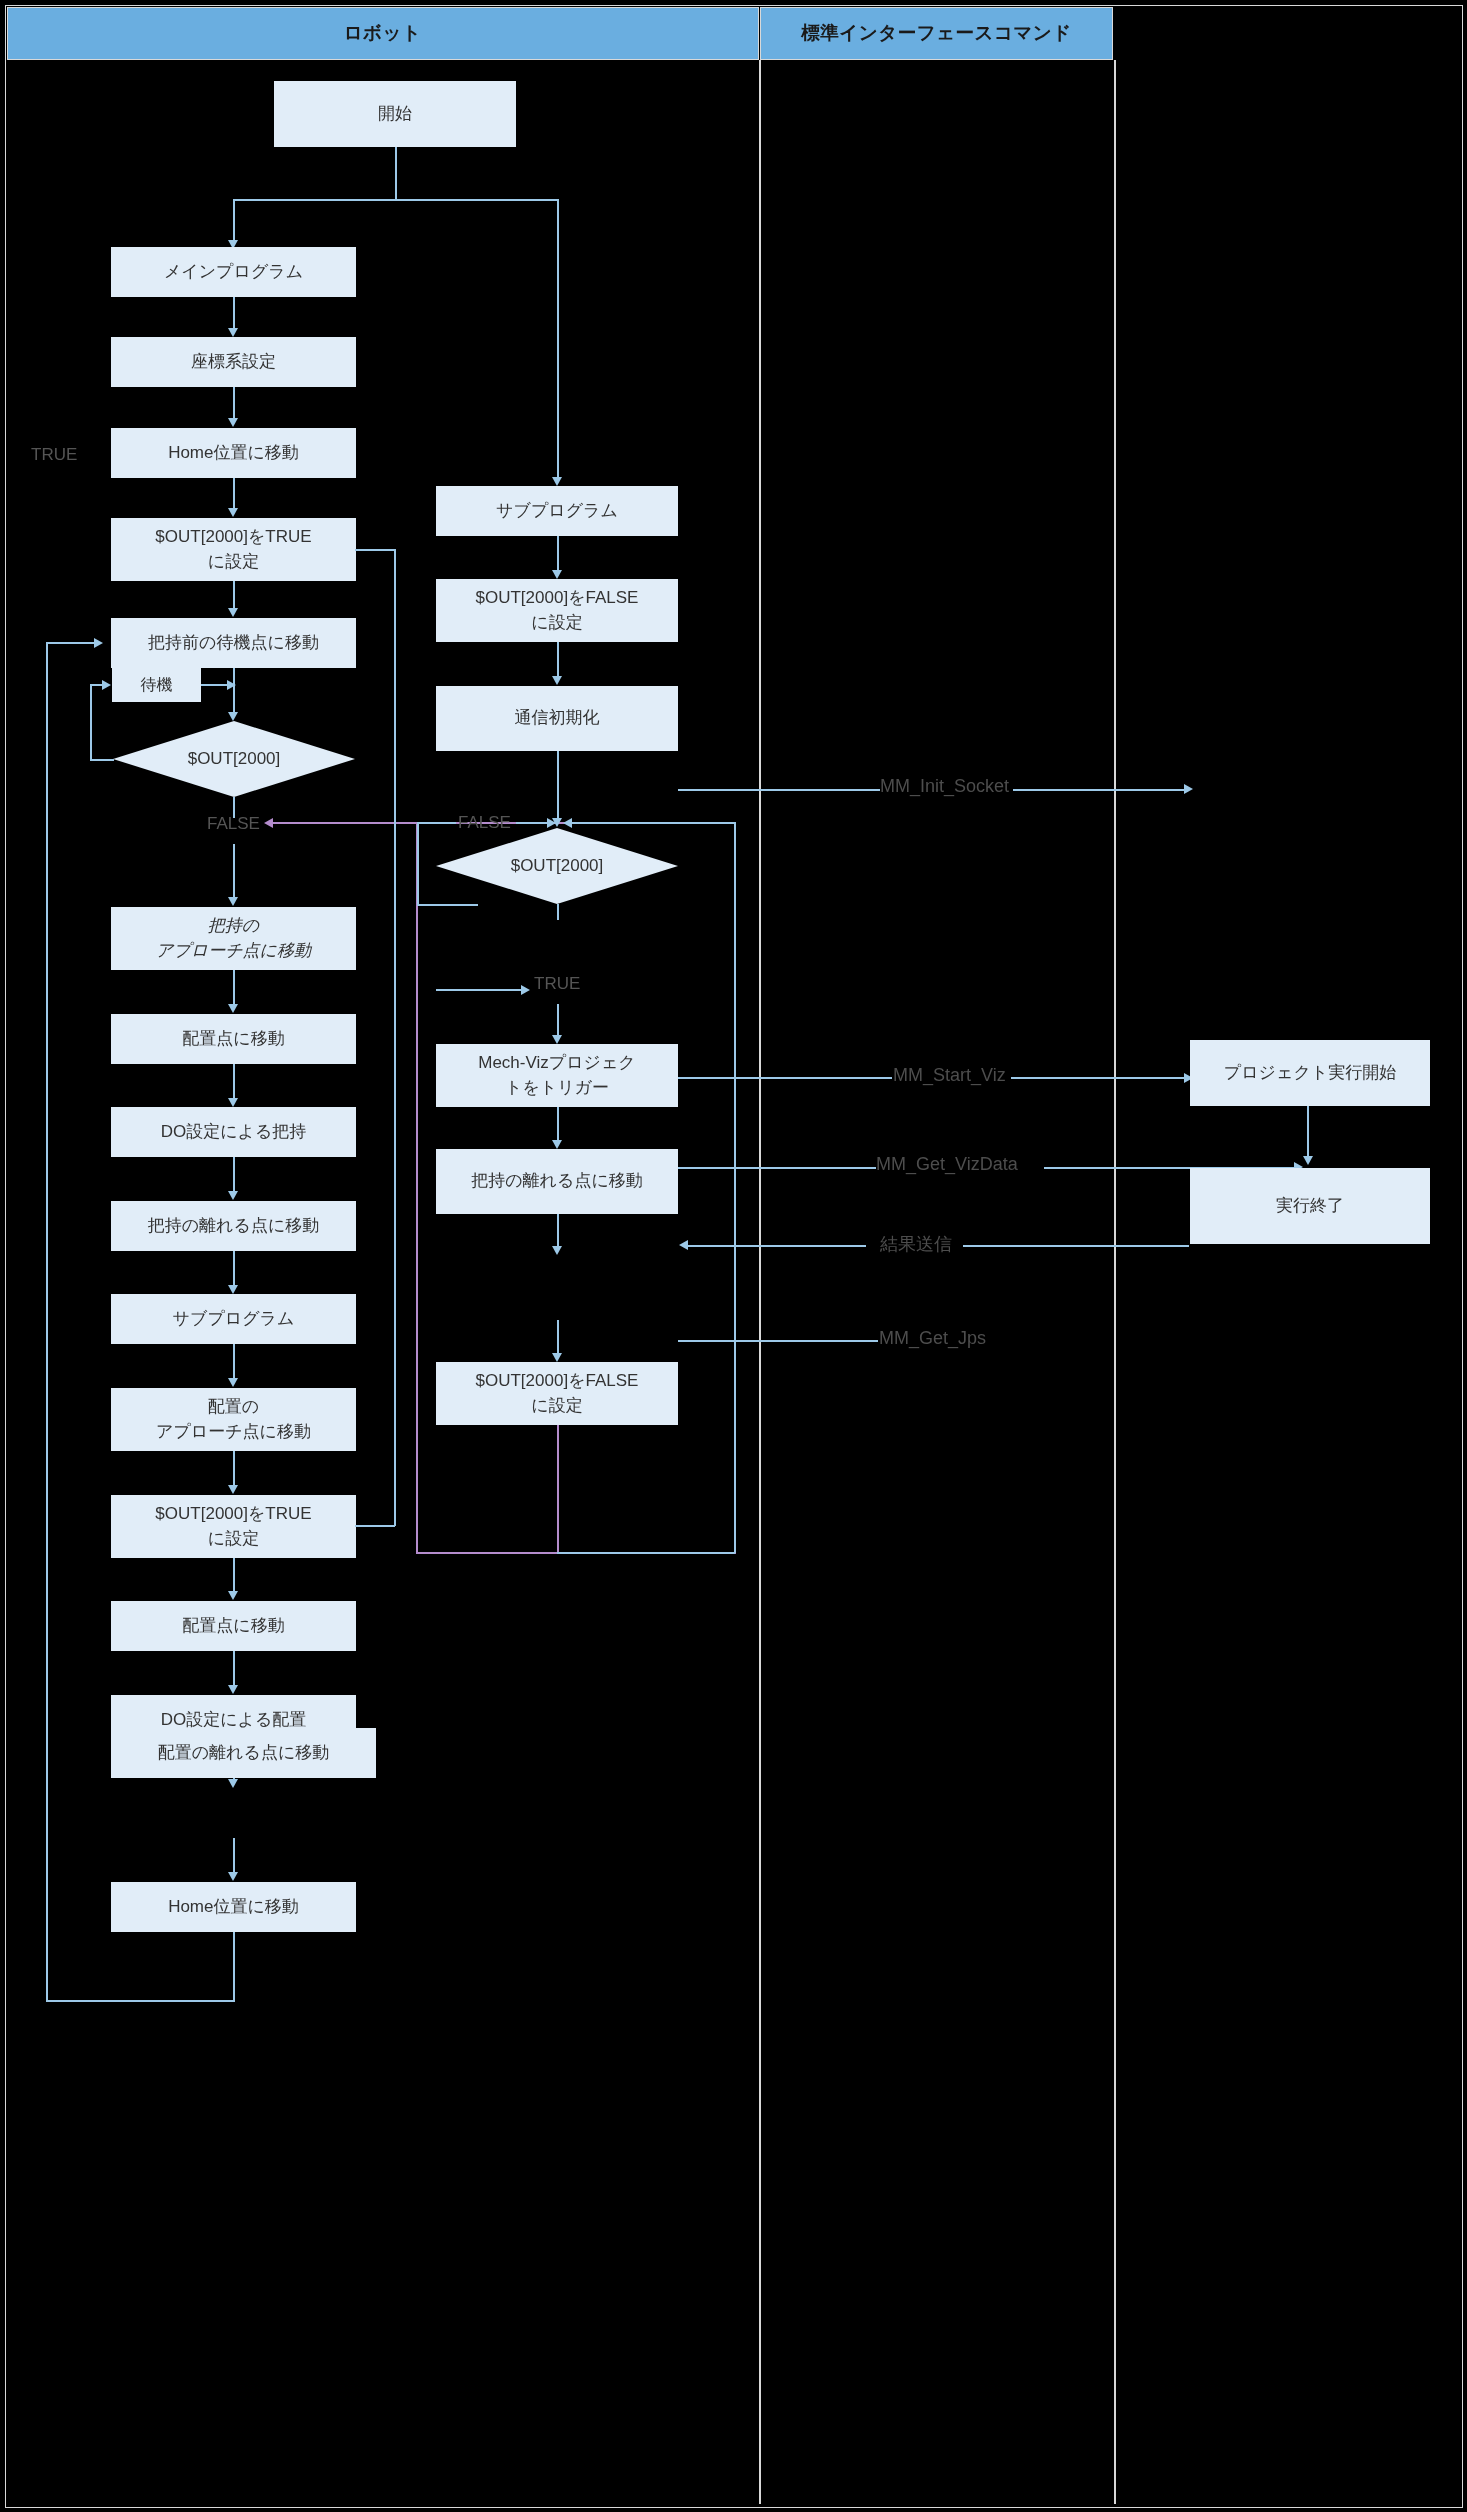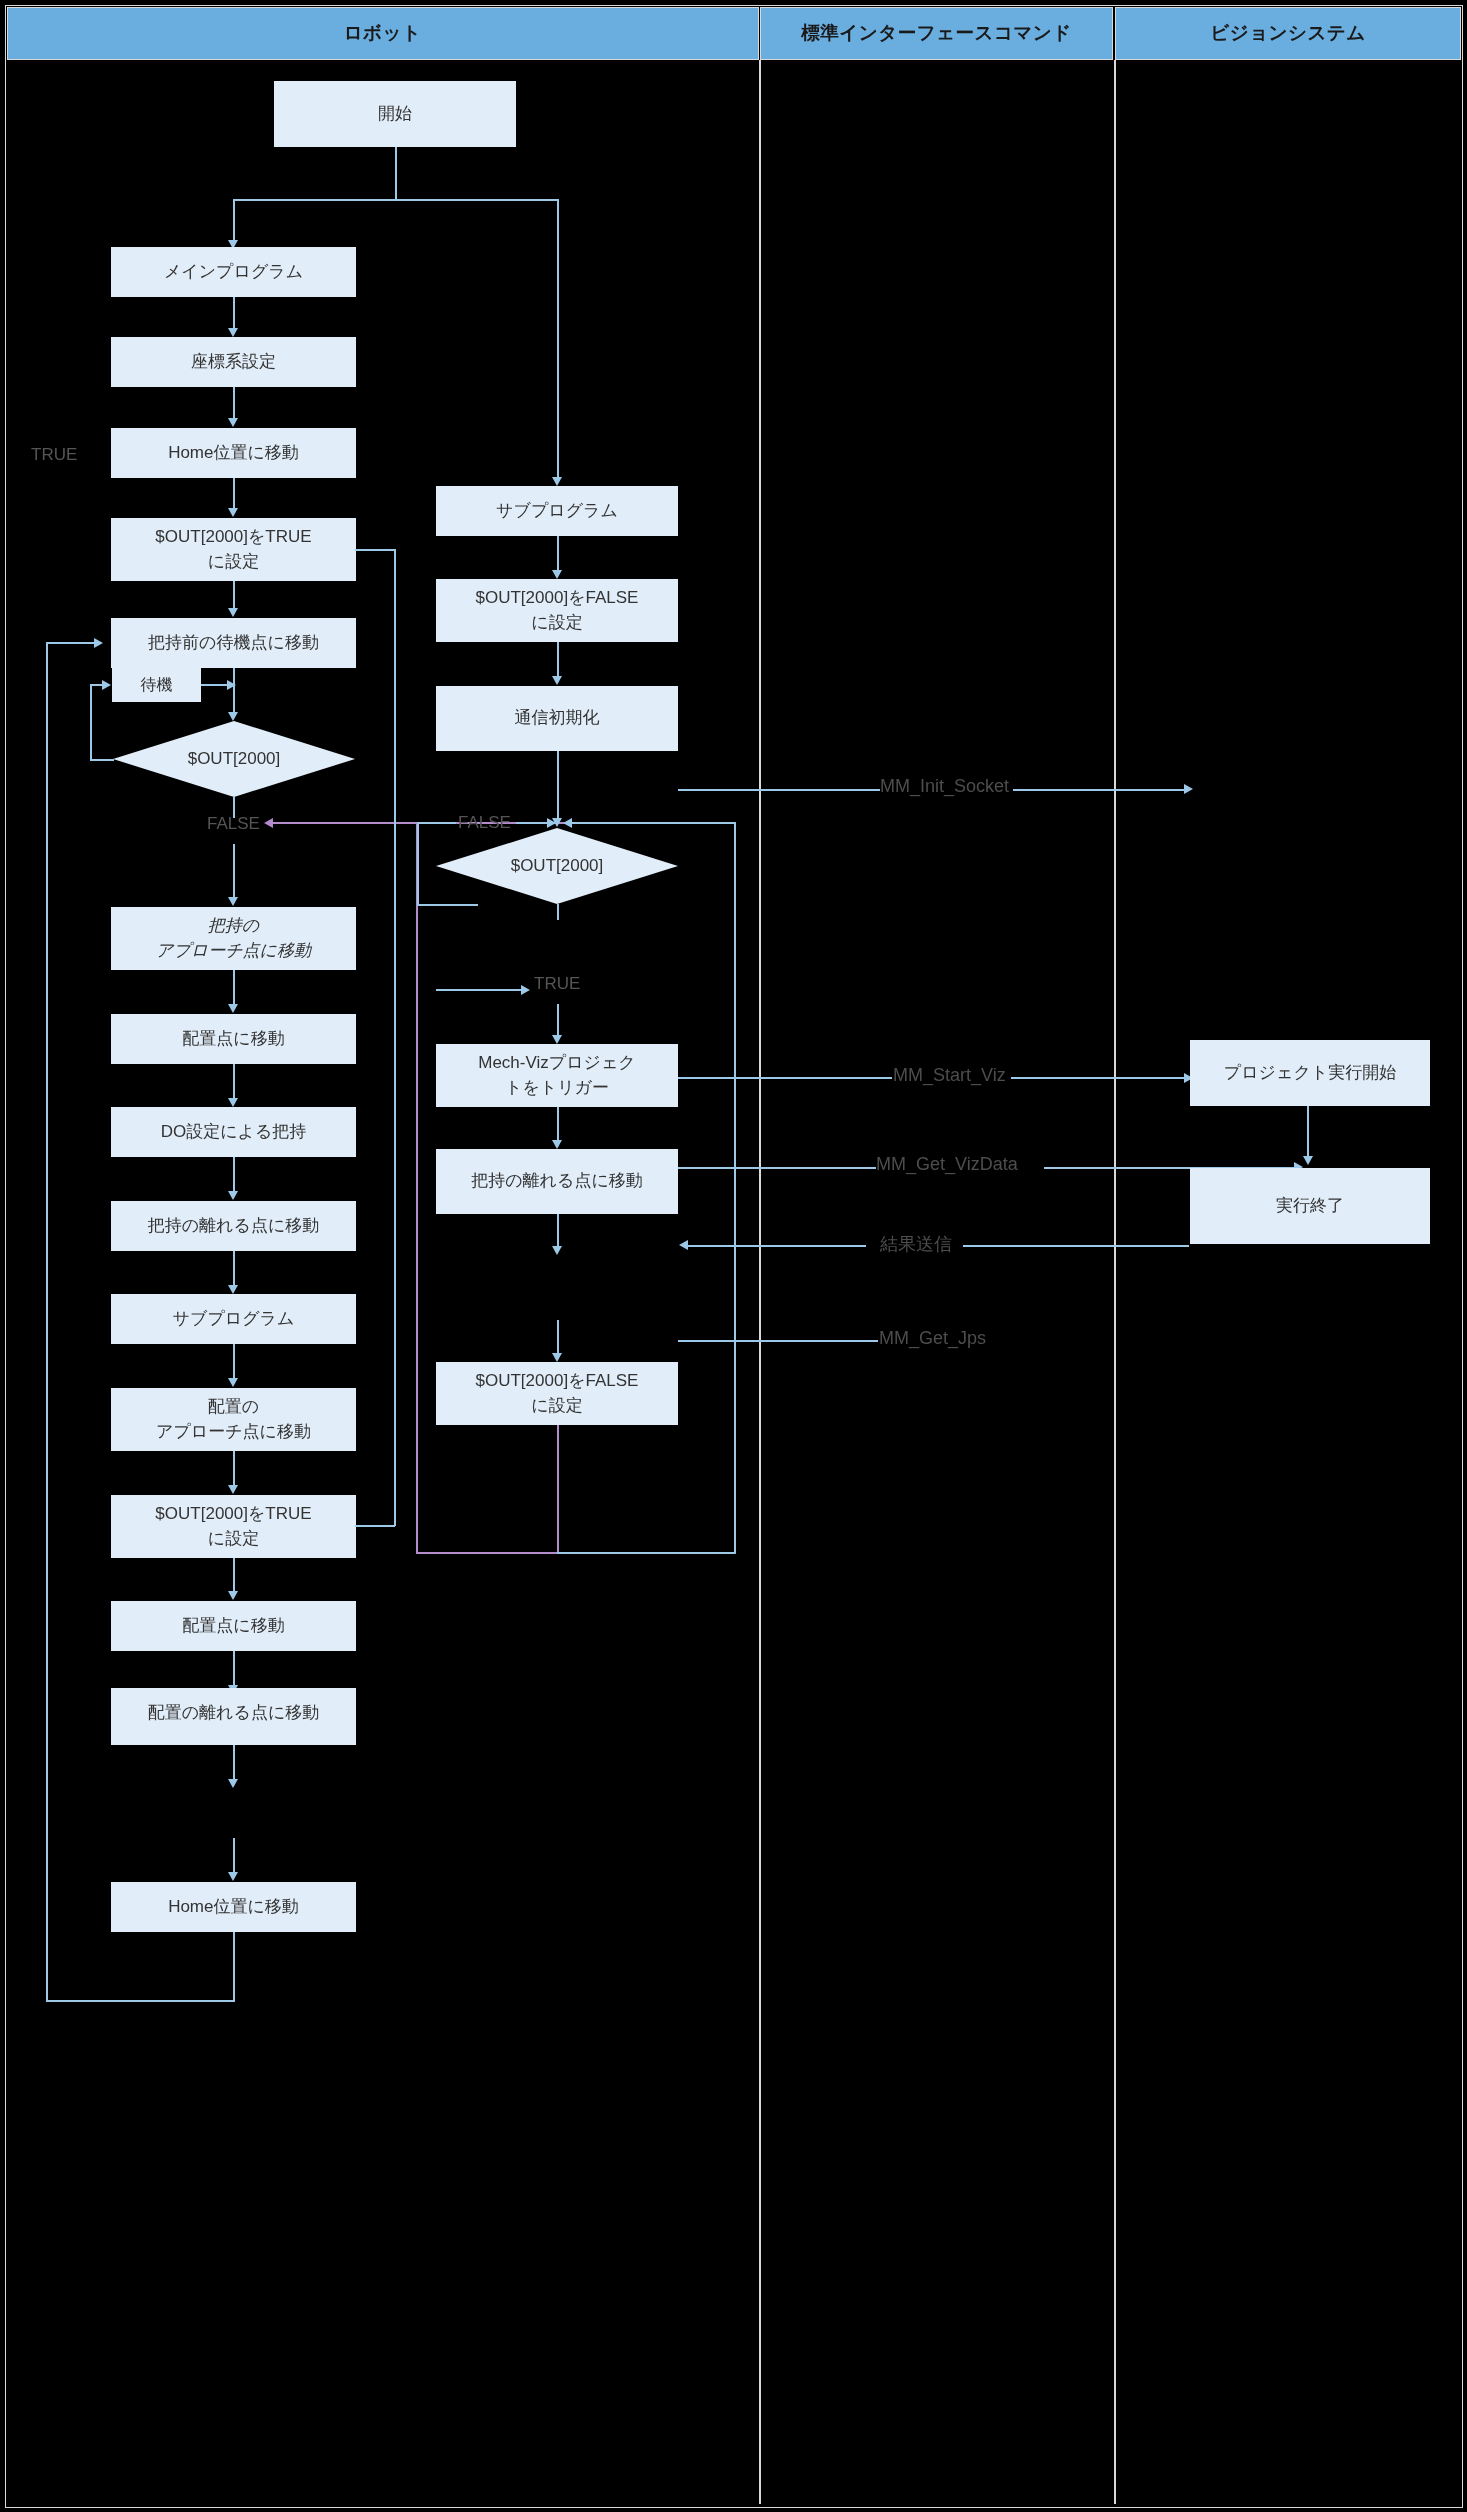--- a/index.html
+++ b/index.html
@@ -40,21 +40,20 @@
 </style>
 </head>
 <body>
 
 <div id="stage">
 
   <div class="frame"></div>
 
   <div class="lane-head" style="left:6.5px;width:752px;">ロボット</div>
   <div class="lane-head" style="left:760px;width:353px;">標準インターフェースコマンド</div>
-  <div class="lane-head" style="left:1115px;width:346px;">ビジョンシステム</div>
 
   <div class="lane-div" style="left:759px;height:2444px;"></div>
   <div class="lane-div" style="left:1114px;height:2444px;"></div>
 
   <div class="node" style="left:274px;top:81px;width:242px;height:66px;">開始</div>
   <div class="v" style="left:395px;top:147px;height:53px;"></div>
   <div class="h" style="left:233px;top:199px;width:324px;"></div>
   <div class="v" style="left:233px;top:199px;height:44px;"></div>
   <div class="ar down" style="left:228px;top:240px;"></div>
   <div class="v" style="left:557px;top:199px;height:281px;"></div>
@@ -145,21 +144,21 @@
   <div class="h" style="left:355px;top:1525px;width:40px;"></div>
 
   <div class="node" style="left:111px;top:1601px;width:245px;height:50px;">配置点に移動</div>
   <div class="v" style="left:233px;top:1651px;height:37px;"></div>
   <div class="ar down" style="left:228px;top:1685px;"></div>
 
   <div class="node" style="left:111px;top:1695px;width:245px;height:50px;">DO設定による配置</div>
   <div class="v" style="left:233px;top:1745px;height:37px;"></div>
   <div class="ar down" style="left:228px;top:1779px;"></div>
 
-  <div class="node" style="left:111px;top:1688px;width:245px;height:50px;">配置の離れる点に移動</div>
+  <div class="node" style="left:111px;top:1728px;width:265px;height:50px;">配置の離れる点に移動</div>
   <div class="v" style="left:233px;top:1838px;height:37px;"></div>
   <div class="ar down" style="left:228px;top:1872px;"></div>
 
   <div class="node" style="left:111px;top:1882px;width:245px;height:50px;">Home位置に移動</div>
 
   <div class="v" style="left:233px;top:1932px;height:69px;"></div>
   <div class="h" style="left:46px;top:2000px;width:189px;"></div>
   <div class="v" style="left:46px;top:643px;height:1358px;"></div>
   <div class="h" style="left:46px;top:642px;width:50px;"></div>
   <div class="ar right" style="left:94px;top:638px;"></div>

